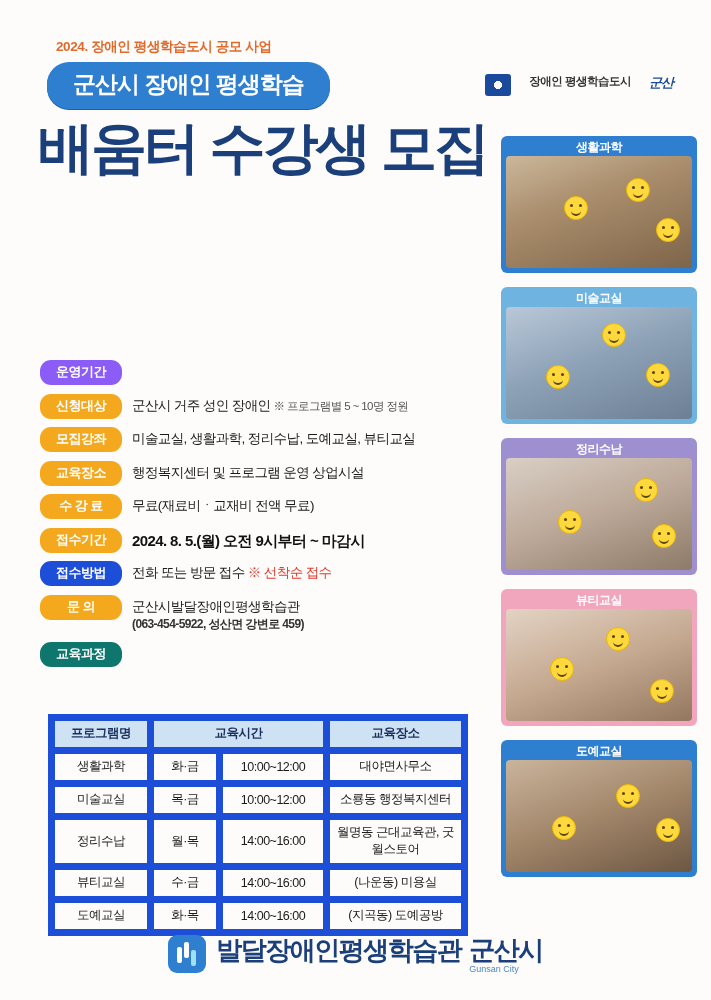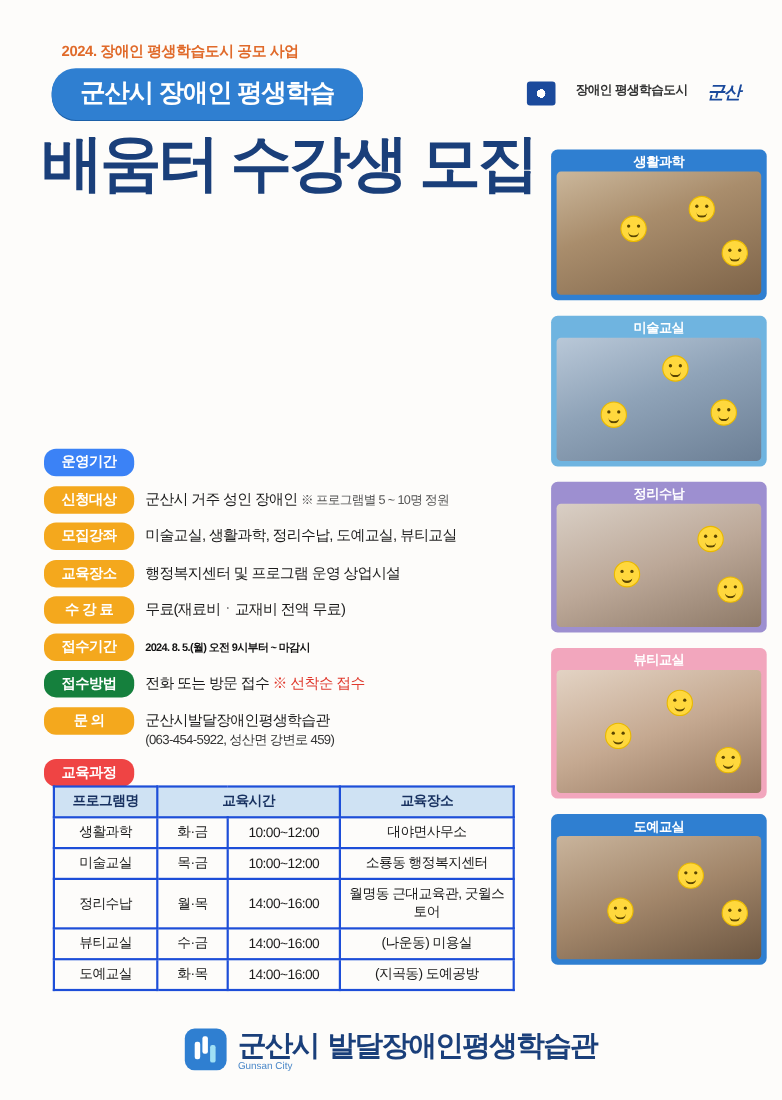--- a/index.html
+++ b/index.html
@@ -57,21 +57,21 @@
     background: radial-gradient(circle at 50% 50%, #fff 0 30%, #1b4a9c 31% 100%);
     border-radius: 50%;
   }
   .gov-text {
     font-size: 11.5px;
     color: #333;
     letter-spacing: -0.5px;
     font-weight: bold;
   }
   .gov-city {
-    font-size: 16px;
+    font-size: 13px;
     color: #1b4a9c;
     font-weight: bold;
     font-style: italic;
     letter-spacing: -1px;
   }
   .title-pill {
     position: absolute;
     left: 47px;
     top: 62px;
     background: #2f7fd1;
@@ -136,36 +136,36 @@
     padding-left: 10px;
     font-size: 13.5px;
     line-height: 1.45;
     color: #1b1b1b;
     letter-spacing: -0.6px;
     padding-top: 2px;
   }
   .value .strong-blue { color: #17305f; font-weight: bold; font-size: 14.5px; }
   .value .note { color: #555; font-size: 11.5px; }
   .value .red { color: #e03b2f; }
-  .value .sub { display: block; font-size: 12px; color: #333; }
-  .value .big-dark { font-weight: bold; font-size: 10px; color: #111; }
+  .value .sub { display: block; font-size: 12px; color: #333; font-weight: bold; }
+  .value .big-dark { font-weight: bold; font-size: 15px; color: #111; }
   
   .table-wrap {
     position: absolute;
     left: 48px;
     top: 714px;
     width: 420px;
   }
   table {
     border-collapse: collapse;
     width: 100%;
     font-size: 12.5px;
   }
   th, td {
-    border: 2px solid #1d4ed8;
+    border: 7px solid #1d4ed8;
     text-align: center;
     padding: 4px 2px 5px 2px;
     letter-spacing: -0.5px;
     color: #1b1b1b;
   }
   thead th {
     background: #cfe2f3;
     font-weight: bold;
     color: #17305f;
   }
@@ -293,21 +293,21 @@
   </div>
 
   <div class="title-pill">군산시 장애인 평생학습</div>
 
   <div class="big-title">
     <div class="bt-line2">배움터 수강생 모집</div>
   </div>
 
   <div class="info-block">
       <div class="info-row">
-        <div class="label" style="background: #3b82f6; margin-top: 48px;">운영기간</div>
+        <div class="label" style="background: #8b5cf6;">운영기간</div>
       </div>
       <div class="info-row">
         <div class="label" style="background: rgb(244, 168, 29);">신청대상</div>
         <div class="value">군산시 거주 성인 장애인 <span class="note">※ 프로그램별 5 ~ 10명 정원</span></div>
       </div>
       <div class="info-row">
         <div class="label" style="background: rgb(244, 168, 29);">모집강좌</div>
         <div class="value">미술교실, 생활과학, 정리수납, 도예교실, 뷰티교실</div>
       </div>
       <div class="info-row">
@@ -316,29 +316,29 @@
       </div>
       <div class="info-row">
         <div class="label" style="background: rgb(244, 168, 29);">수 강 료</div>
         <div class="value">무료(재료비ㆍ교재비 전액 무료)</div>
       </div>
       <div class="info-row">
         <div class="label" style="background: rgb(244, 168, 29);">접수기간</div>
         <div class="value"><span class="big-dark">2024. 8. 5.(월) 오전 9시부터 ~ 마감시</span></div>
       </div>
       <div class="info-row">
-        <div class="label" style="background: #15803d;">접수방법</div>
+        <div class="label" style="background: #1d4ed8;">접수방법</div>
         <div class="value">전화 또는 방문 접수 <span class="red">※ 선착순 접수</span></div>
       </div>
       <div class="info-row">
         <div class="label" style="background: rgb(244, 168, 29);">문   의</div>
         <div class="value">군산시발달장애인평생학습관<span class="sub">(063-454-5922, 성산면 강변로 459)</span></div>
       </div>
       <div class="info-row">
-        <div class="label" style="background: #ef4444;">교육과정</div>
+        <div class="label" style="background: #0f766e;">교육과정</div>
       </div>
     </div>
 
   <div class="table-wrap">
     <table>
       <thead>
         <tr>
           <th>프로그램명</th>
           <th colspan="2">교육시간</th>
           <th>교육장소</th>
@@ -418,21 +418,21 @@
           <span class="smiley" style="left: 110px; top: 24px;"></span>
           <span class="smiley" style="left: 46px; top: 56px;"></span>
           <span class="smiley" style="left: 150px; top: 58px;"></span>
         </div>
       </div>
     </div>
 
   <div class="footer">
     <span class="foot-logo"></span>
     <span class="foot-inline">
+      <span class="foot-name">발달장애인평생학습관</span>
       <span class="foot-name foot-gunsan">
         <span>군산시</span>
         <span class="sub">Gunsan City</span>
       </span>
-      <span class="foot-name">발달장애인평생학습관</span>
     </span>
   </div>
 
 </div>
 
 </body></html>

